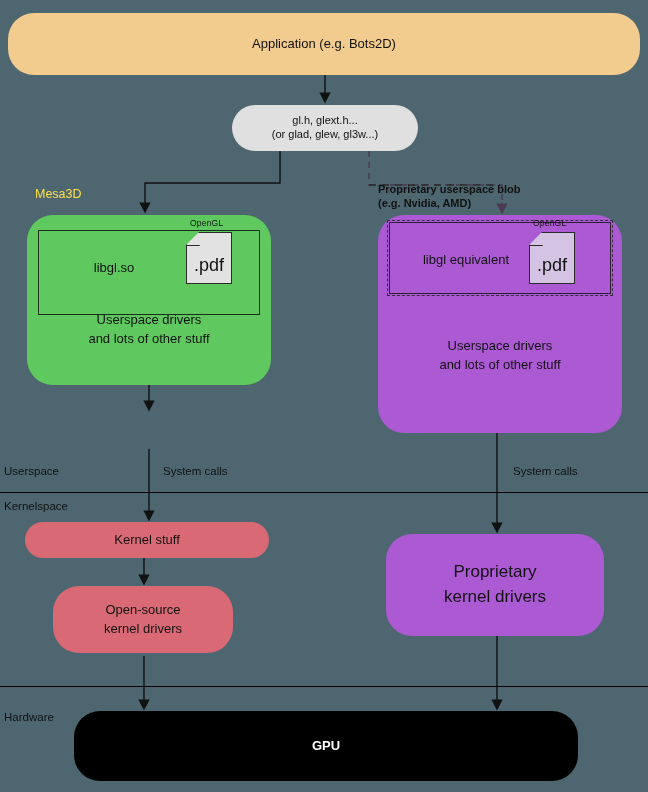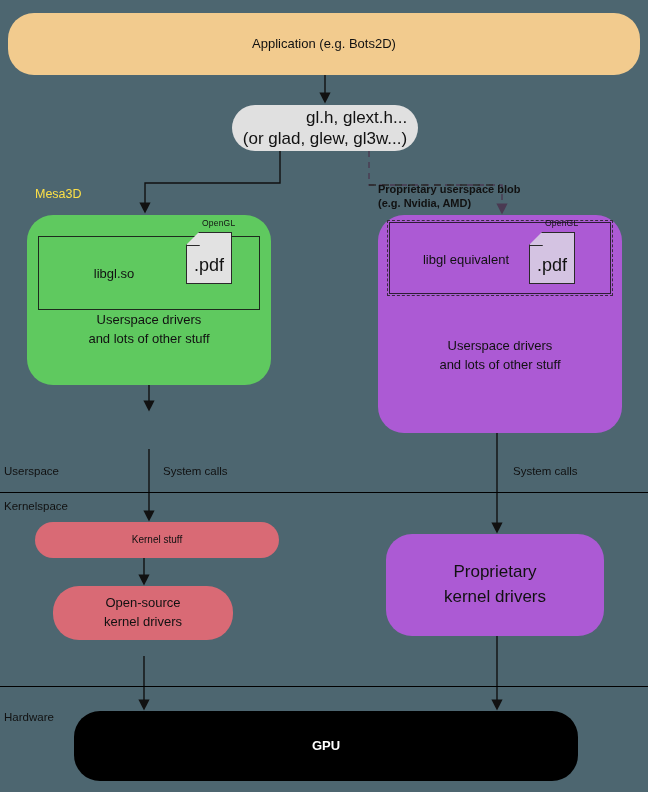--- a/index.html
+++ b/index.html
@@ -32,39 +32,38 @@
   #app-box {
     left: 8px; top: 13px; width: 632px; height: 62px;
     background: #f2cb8e;
     font-size: 13px;
   }
 
   
   #glh-box {
     left: 232px; top: 105px; width: 186px; height: 46px;
     background: #e0e0e0;
-    font-size: 17px;
-    text-align: right;
+    font-size: 11px;
   }
 
   
   #mesa-label {
     position: absolute;
     left: 35px; top: 187px;
     font-size: 12.5px;
     color: #fde047;
   }
   #mesa-box {
     left: 27px; top: 215px; width: 244px; height: 170px;
     background: #5fc95f;
     display: block;
   }
   #mesa-inner {
     position: absolute;
-    left: 38px; top: 236px; width: 222px; height: 74px;
+    left: 38px; top: 230px; width: 222px; height: 85px;
     background: #5fc95f;
     border: 1.5px solid #1d2b1d;
   }
   #mesa-inner-label {
     position: absolute;
     left: 0; top: 0; width: 150px; height: 72px;
     display: flex; align-items: center; justify-content: center;
     font-size: 13px; color: #111;
   }
   #mesa-body-text {
@@ -116,21 +115,21 @@
     white-space: pre-line;
   }
 
   
   .pdf-icon {
     position: absolute;
     width: 46px; height: 52px;
   }
   .pdf-icon .cap {
     position: absolute;
-    top: -14px; left: 16px;
+    top: -14px; left: 4px;
     font-size: 8.5px;
     color: #111;
     letter-spacing: 0.2px;
     white-space: nowrap;
   }
   .pdf-icon .sheet {
     position: absolute;
     left: 0; top: 0; width: 46px; height: 52px;
     border: 1px solid #2a2a2a;
     clip-path: polygon(13px 0, 100% 0, 100% 100%, 0 100%, 0 13px);
@@ -157,26 +156,26 @@
 
   
   #more-us-box {
     left: 27px; top: 413px; width: 244px; height: 36px;
     background: #e0e0e0;
     font-size: 13px;
   }
 
   
   #kernel-stuff-box {
-    left: 35px; top: 522px; width: 244px; height: 36px;
+    left: 25px; top: 522px; width: 244px; height: 36px;
     background: #d96a75;
-    font-size: 10px;
+    font-size: 13px;
   }
   #os-drivers-box {
-    left: 53px; top: 586px; width: 180px; height: 54px;
+    left: 53px; top: 586px; width: 180px; height: 67px;
     background: #d96a75;
     font-size: 13px;
     white-space: pre-line;
     line-height: 1.45;
   }
   #prop-kernel-box {
     left: 386px; top: 534px; width: 218px; height: 102px;
     background: #ac5ad4;
     font-size: 17px;
     white-space: pre-line;

